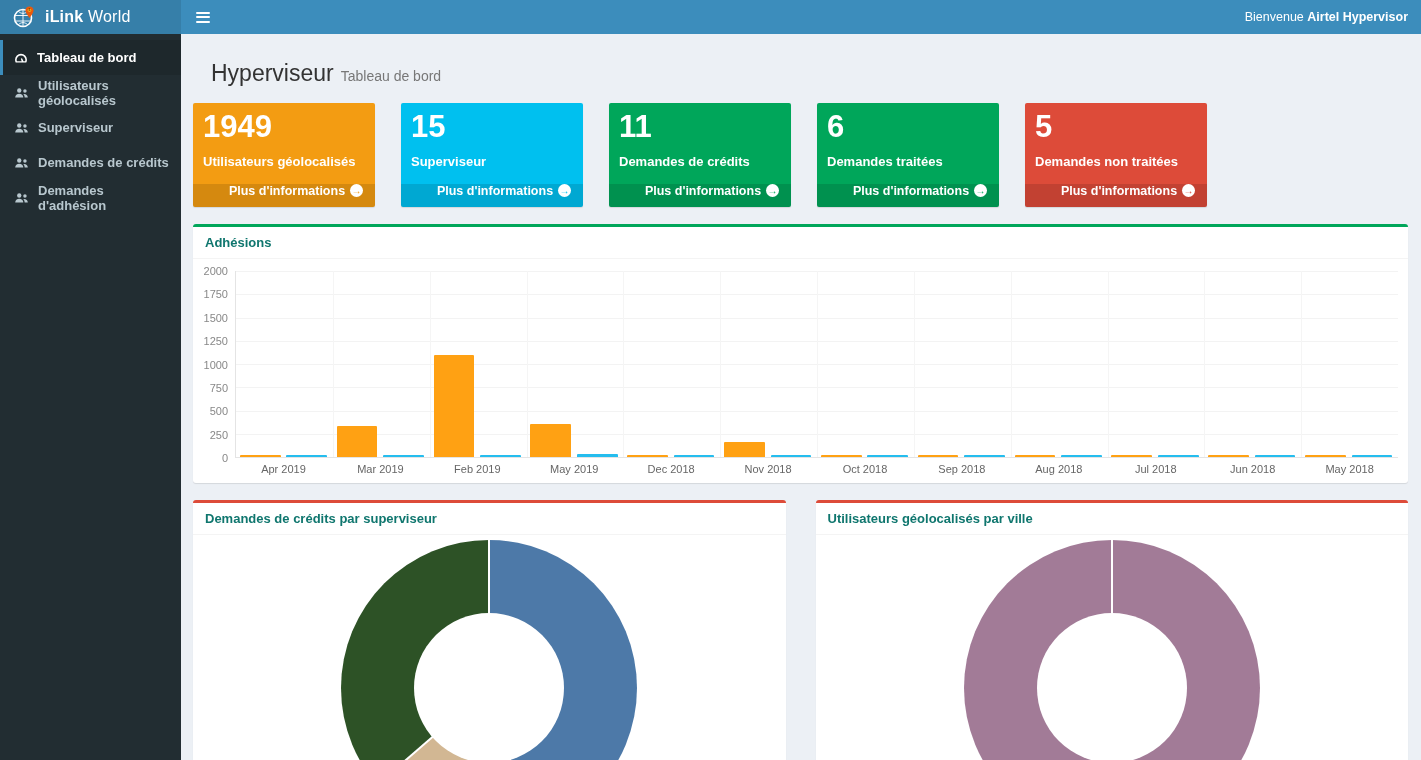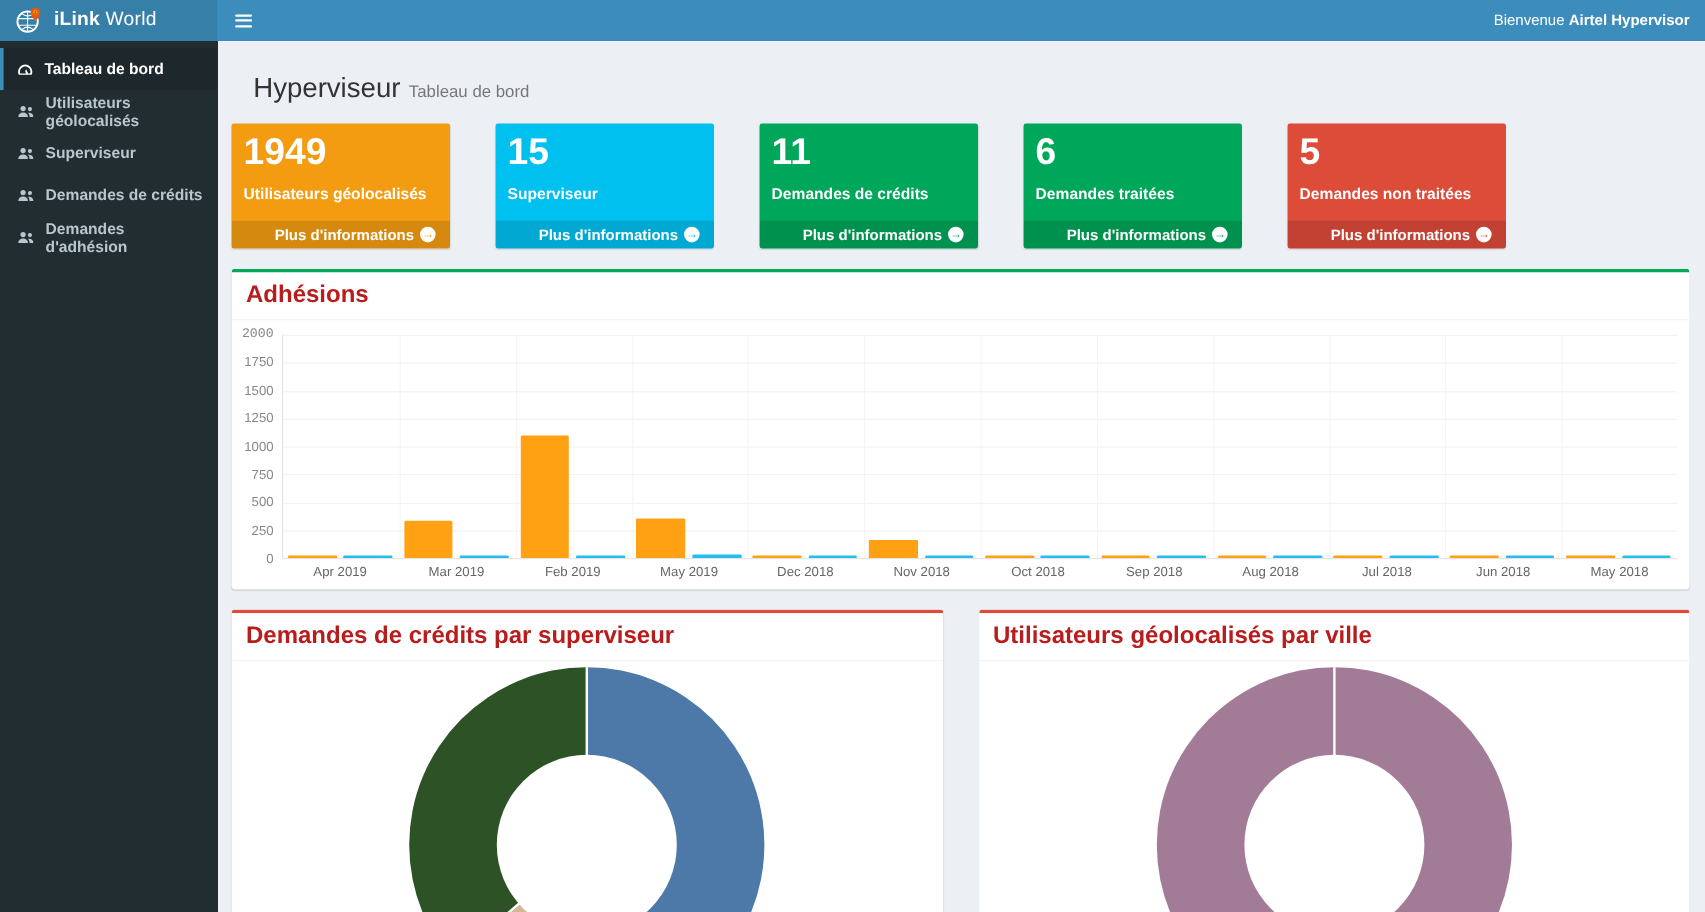--- a/index.html
+++ b/index.html
@@ -26,32 +26,32 @@
   .menu-item { display:flex; align-items:center; gap:9px; height:35px; padding:0 8px 0 11px;
                color:#b8c7ce; font-size:13px; font-weight:600; cursor:pointer; border-left:3px solid transparent; }
   .menu-item.active { background:#1e282c; color:#fff; border-left-color:#3c8dbc; }
   .menu-item svg { flex:0 0 auto; }
   
   .content { margin-left:181px; padding:44px 13px 0 12px; }
   .content-header { margin:4px 2px 12px; }
   .content-header h1 { margin:16px; font-size:23px; font-weight:400; color:#333; }
   .content-header small { font-size:14px; font-weight:400; color:#777; margin-left:7px; }
   
-  .boxes-row { display:flex; gap:38px; margin-bottom:17px; }
+  .boxes-row { display:flex; gap:26px; margin-bottom:17px; }
   .small-box { width:182px; border-radius:2px; color:#fff; overflow:hidden; box-shadow:0 1px 1px rgba(0,0,0,.1); }
   .small-box .inner { padding:5px 10px 0; height:81px; }
   .small-box h3 { margin:0; font-size:31px; font-weight:700; line-height:38px; }
   .small-box p { margin:8px 0 0; font-size:13px; font-weight:600; }
-  .sb-footer { display:flex; align-items:center; justify-content:center; gap:5px; height:23px;
+  .sb-footer { display:flex; justify-content:center; gap:5px; height:23px;
                background:rgba(0,0,0,.12); font-size:12.5px; font-weight:600; color:#fff; cursor:pointer;padding-left:24px; }
   .arrow-circle { display:inline-flex; width:13px; height:13px; border-radius:50%; background:#fff;
                   align-items:center; justify-content:center; font-size:10px; font-weight:700; line-height:1; }
   
   .box { background:#fff; border-radius:3px; box-shadow:0 1px 1px rgba(0,0,0,.1); border-top:3px solid #ccc; margin-bottom:17px; }
-  .box-header { padding:8px 12px; font-size:20px; font-weight:600; color:#b91c1c; border-bottom:1px solid #f4f4f4; }
+  .box-header { padding:8px 12px; font-size:13px; font-weight:600; color:#0f766e; border-bottom:1px solid #f4f4f4; }
   
   .chart-area { padding:12px 10px 8px 6px; }
   .chart-wrap { display:flex; }
   .y-axis { width:36px; position:relative; height:187px; }
   .y-axis span { position:absolute; right:7px; transform:translateY(-50%); font-size:11px; color:#888; }
   .plot { flex:1; position:relative; height:187px; border-left:1px solid #e4e4e4; border-bottom:1px solid #e4e4e4; }
   .gl  { position:absolute; left:0; right:0; height:1px; background:#f3f3f3; }
   .vgl { position:absolute; top:0; bottom:0; width:1px; background:#f5f5f5; }
   .bar-group { position:absolute; top:0; bottom:0; }
   .bar { position:absolute; bottom:0; border-radius:1px 1px 0 0; }
@@ -215,21 +215,21 @@
       <div class="chart-wrap">
         <div class="y-axis" id="y-axis">
             <span style="top: 100%;">0</span>
             <span style="top: 87.5%;">250</span>
             <span style="top: 75%; padding-left: 30px;">500</span>
             <span style="top: 62.5%;">750</span>
             <span style="top: 50%;">1000</span>
             <span style="top: 37.5%;">1250</span>
             <span style="top: 25%;">1500</span>
             <span style="top: 12.5%;">1750</span>
-            <span style="top: 0%; font-family: Liberation Mono, monospace;">2000</span>
+            <span style="top: 0%;">2000</span>
           </div>
         <div class="plot" id="plot">
             <div class="gl" style="top: 87.5%;"></div>
             <div class="gl" style="top: 75%;"></div>
             <div class="gl" style="top: 62.5%;"></div>
             <div class="gl" style="top: 50%;"></div>
             <div class="gl" style="top: 37.5%;"></div>
             <div class="gl" style="top: 25%;"></div>
             <div class="gl" style="top: 12.5%;"></div>
             <div class="gl" style="top: 0%;"></div>

